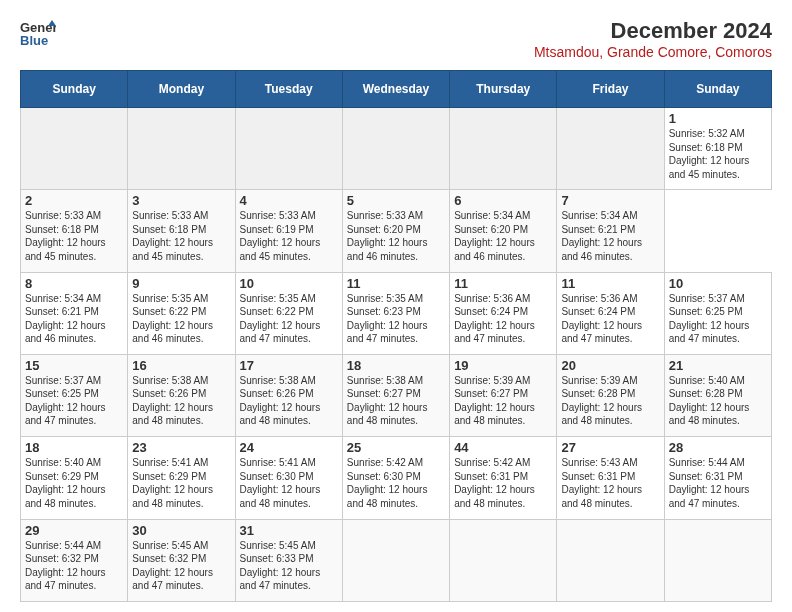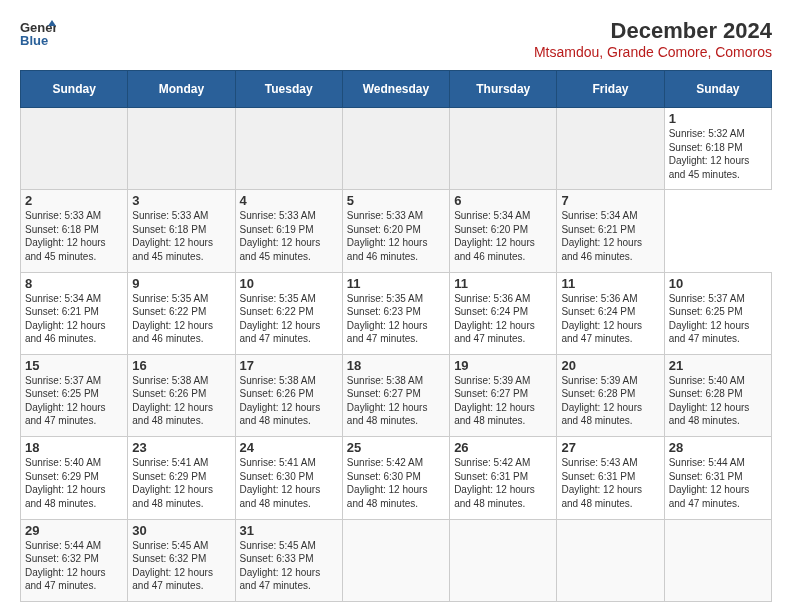--- a/index.html
+++ b/index.html
@@ -235,21 +235,21 @@
         </td>
         <td>
           <span class="day-num">24</span>
           <span class="day-info">Sunrise: 5:41 AM<br>Sunset: 6:30 PM<br>Daylight: 12 hours<br>and 48 minutes.</span>
         </td>
         <td>
           <span class="day-num">25</span>
           <span class="day-info">Sunrise: 5:42 AM<br>Sunset: 6:30 PM<br>Daylight: 12 hours<br>and 48 minutes.</span>
         </td>
         <td>
-          <span class="day-num">26</span>
+          <span class="day-num">44</span>
           <span class="day-info">Sunrise: 5:42 AM<br>Sunset: 6:31 PM<br>Daylight: 12 hours<br>and 48 minutes.</span>
         </td>
         <td>
           <span class="day-num">27</span>
           <span class="day-info">Sunrise: 5:43 AM<br>Sunset: 6:31 PM<br>Daylight: 12 hours<br>and 48 minutes.</span>
         </td>
         <td>
           <span class="day-num">28</span>
           <span class="day-info">Sunrise: 5:44 AM<br>Sunset: 6:31 PM<br>Daylight: 12 hours<br>and 47 minutes.</span>
         </td>

